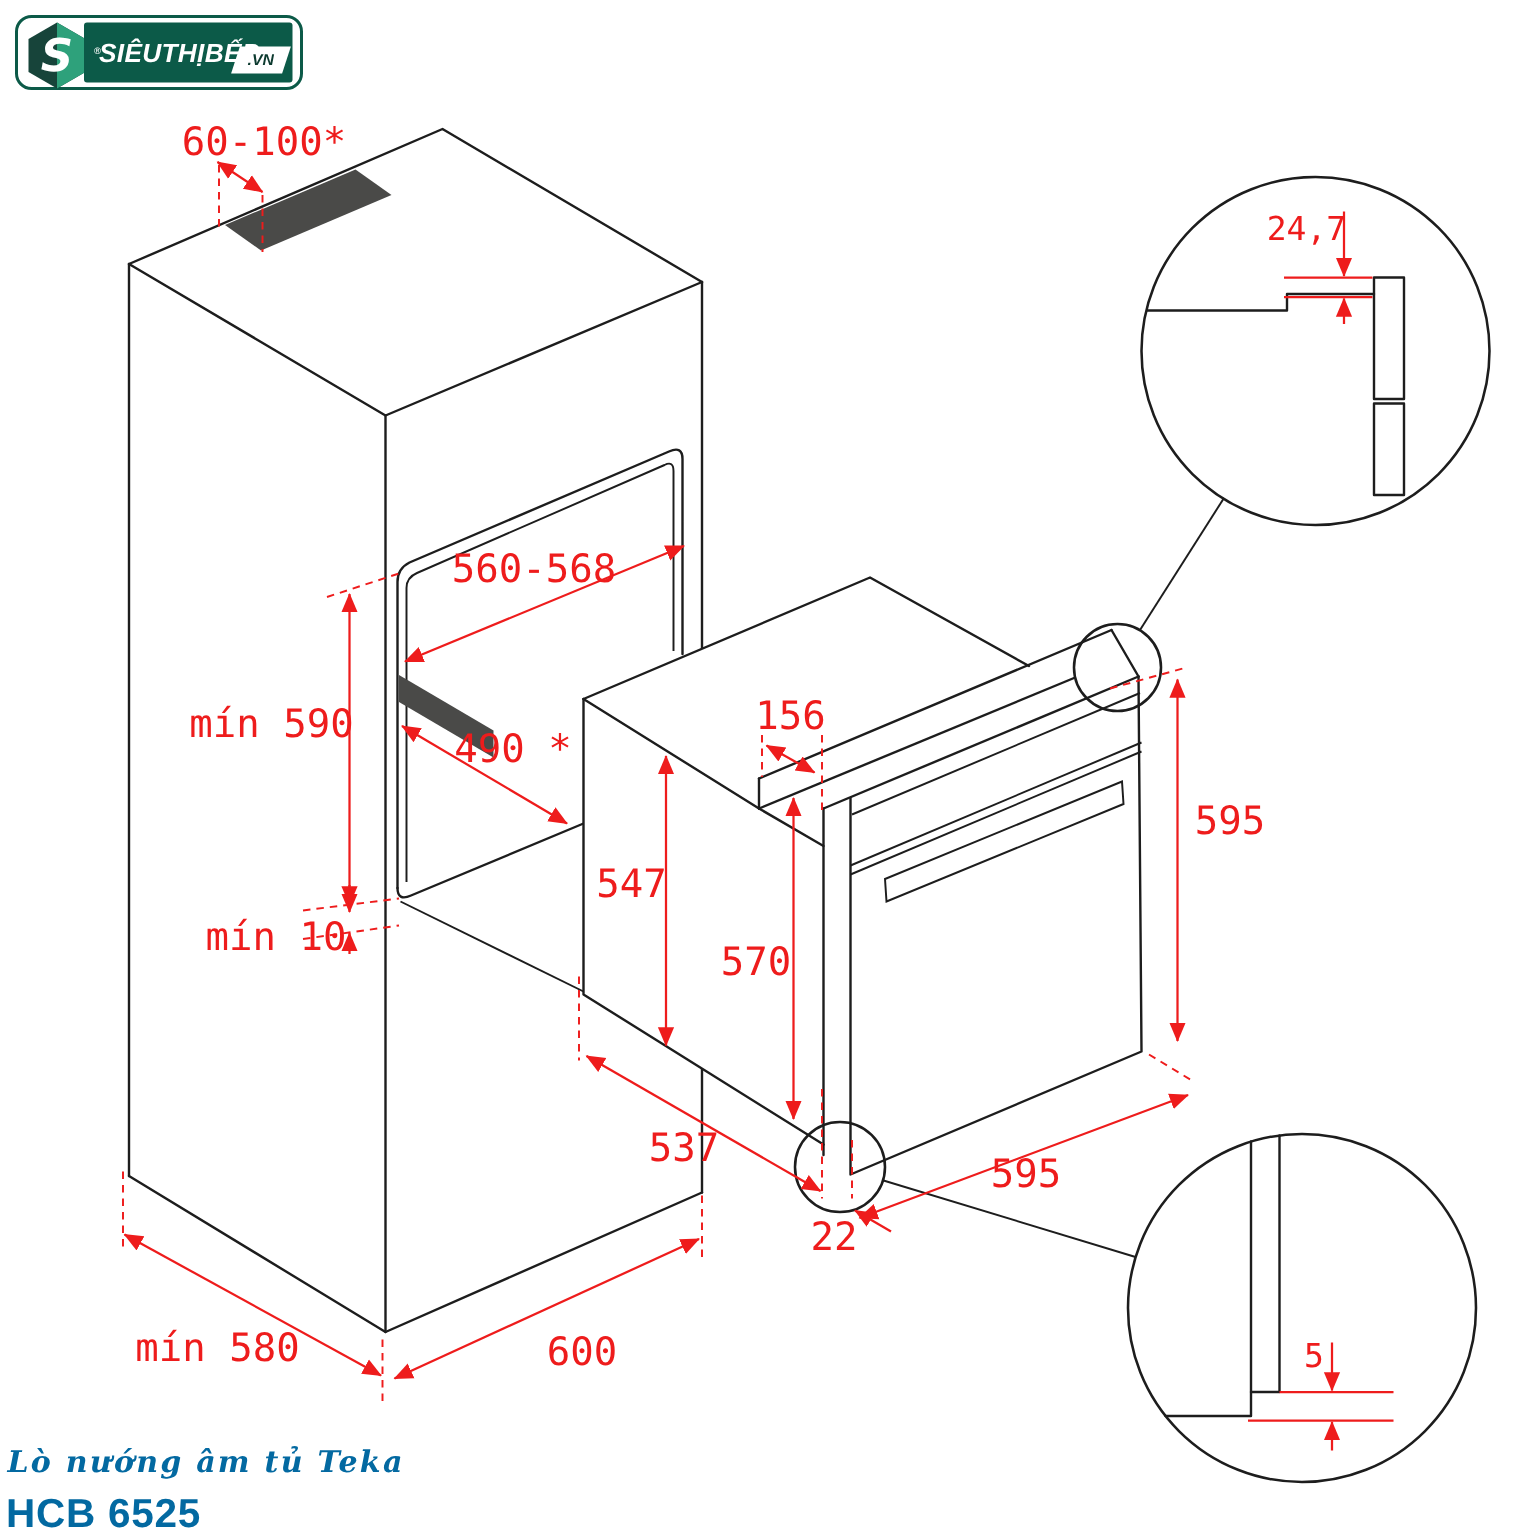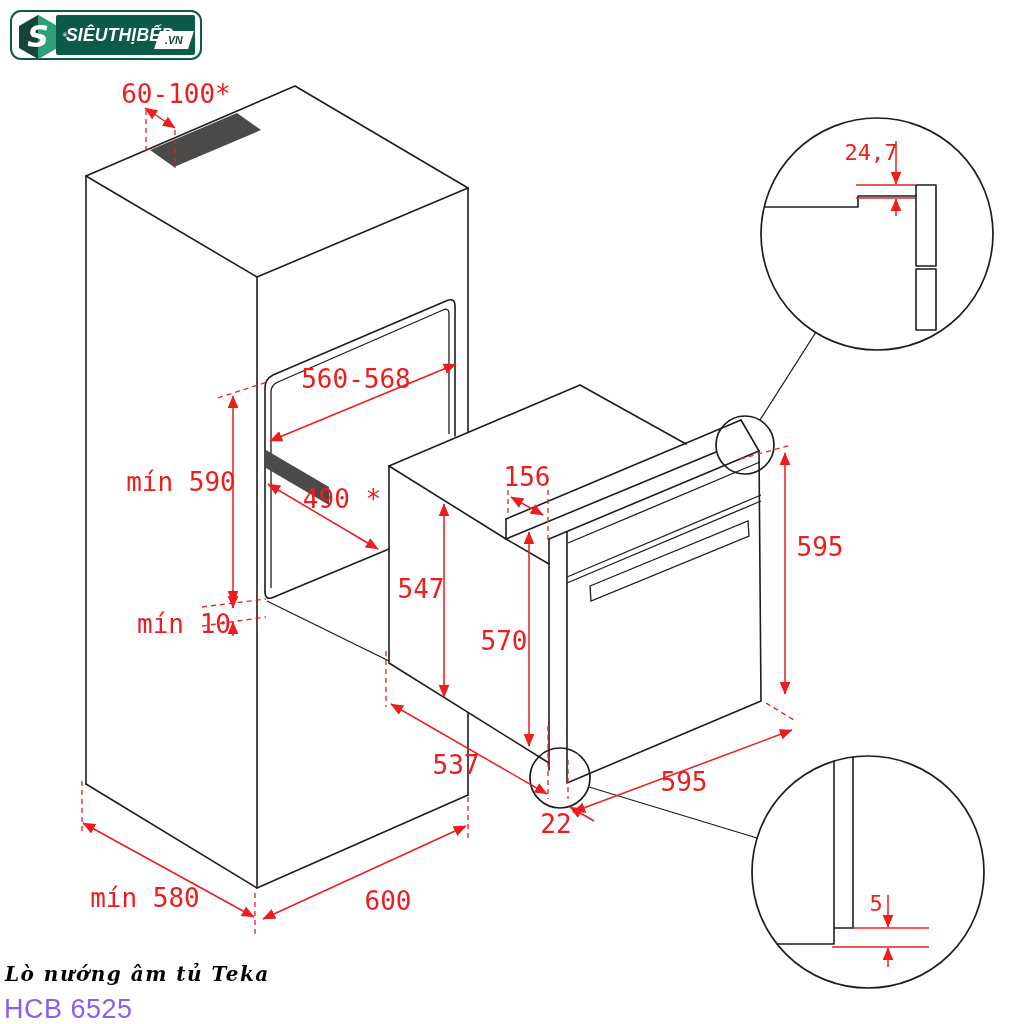--- a/index.html
+++ b/index.html
@@ -25,24 +25,24 @@
         border-radius:2px;display:flex;align-items:center;}
   .logo-brand{color:#ffffff;font-style:italic;font-weight:bold;font-size:17.5px;
         letter-spacing:.2px;margin-left:10px;white-space:nowrap;
         font-family:"Liberation Sans",sans-serif;}
   .logo-reg{color:#ffffff;font-size:6px;position:absolute;left:6px;top:16px;}
   .logo-vn{position:absolute;right:4px;top:16px;width:34px;height:18px;background:#ffffff;
         transform:skewX(-18deg);display:flex;align-items:center;justify-content:center;}
   .logo-vn span{transform:skewX(18deg);color:#0c3a2f;font-weight:bold;font-style:italic;
         font-size:10.5px;font-family:"Liberation Sans",sans-serif;}
   
-  .cap-sub{position:absolute;left:5px;top:962px;color:#000000;font-family:"DejaVu Serif",serif;
+  .cap-sub{position:absolute;left:5px;top:962px;color:#0369a1;font-family:"DejaVu Serif",serif;
         font-style:italic;font-weight:bold;font-size:20px;letter-spacing:1.5px;}
-  .cap-model{position:absolute;left:4px;top:994px;color:#8b5cf6;
-        font-family:"Liberation Sans",sans-serif;font-weight:normal;font-size:27px;
+  .cap-model{position:absolute;left:4px;top:994px;color:#0369a1;
+        font-family:"Liberation Sans",sans-serif;font-weight:bold;font-size:27px;
         letter-spacing:.5px;}
 </style>
 </head>
 <body>
 
 <div class="stage">
 
 <svg width="1024" height="1024" viewBox="0 0 1024 1024">
   <defs>
     <marker id="ar" viewBox="0 0 10 10" refX="9" refY="5" markerWidth="9" markerHeight="9" orient="auto-start-reverse">

